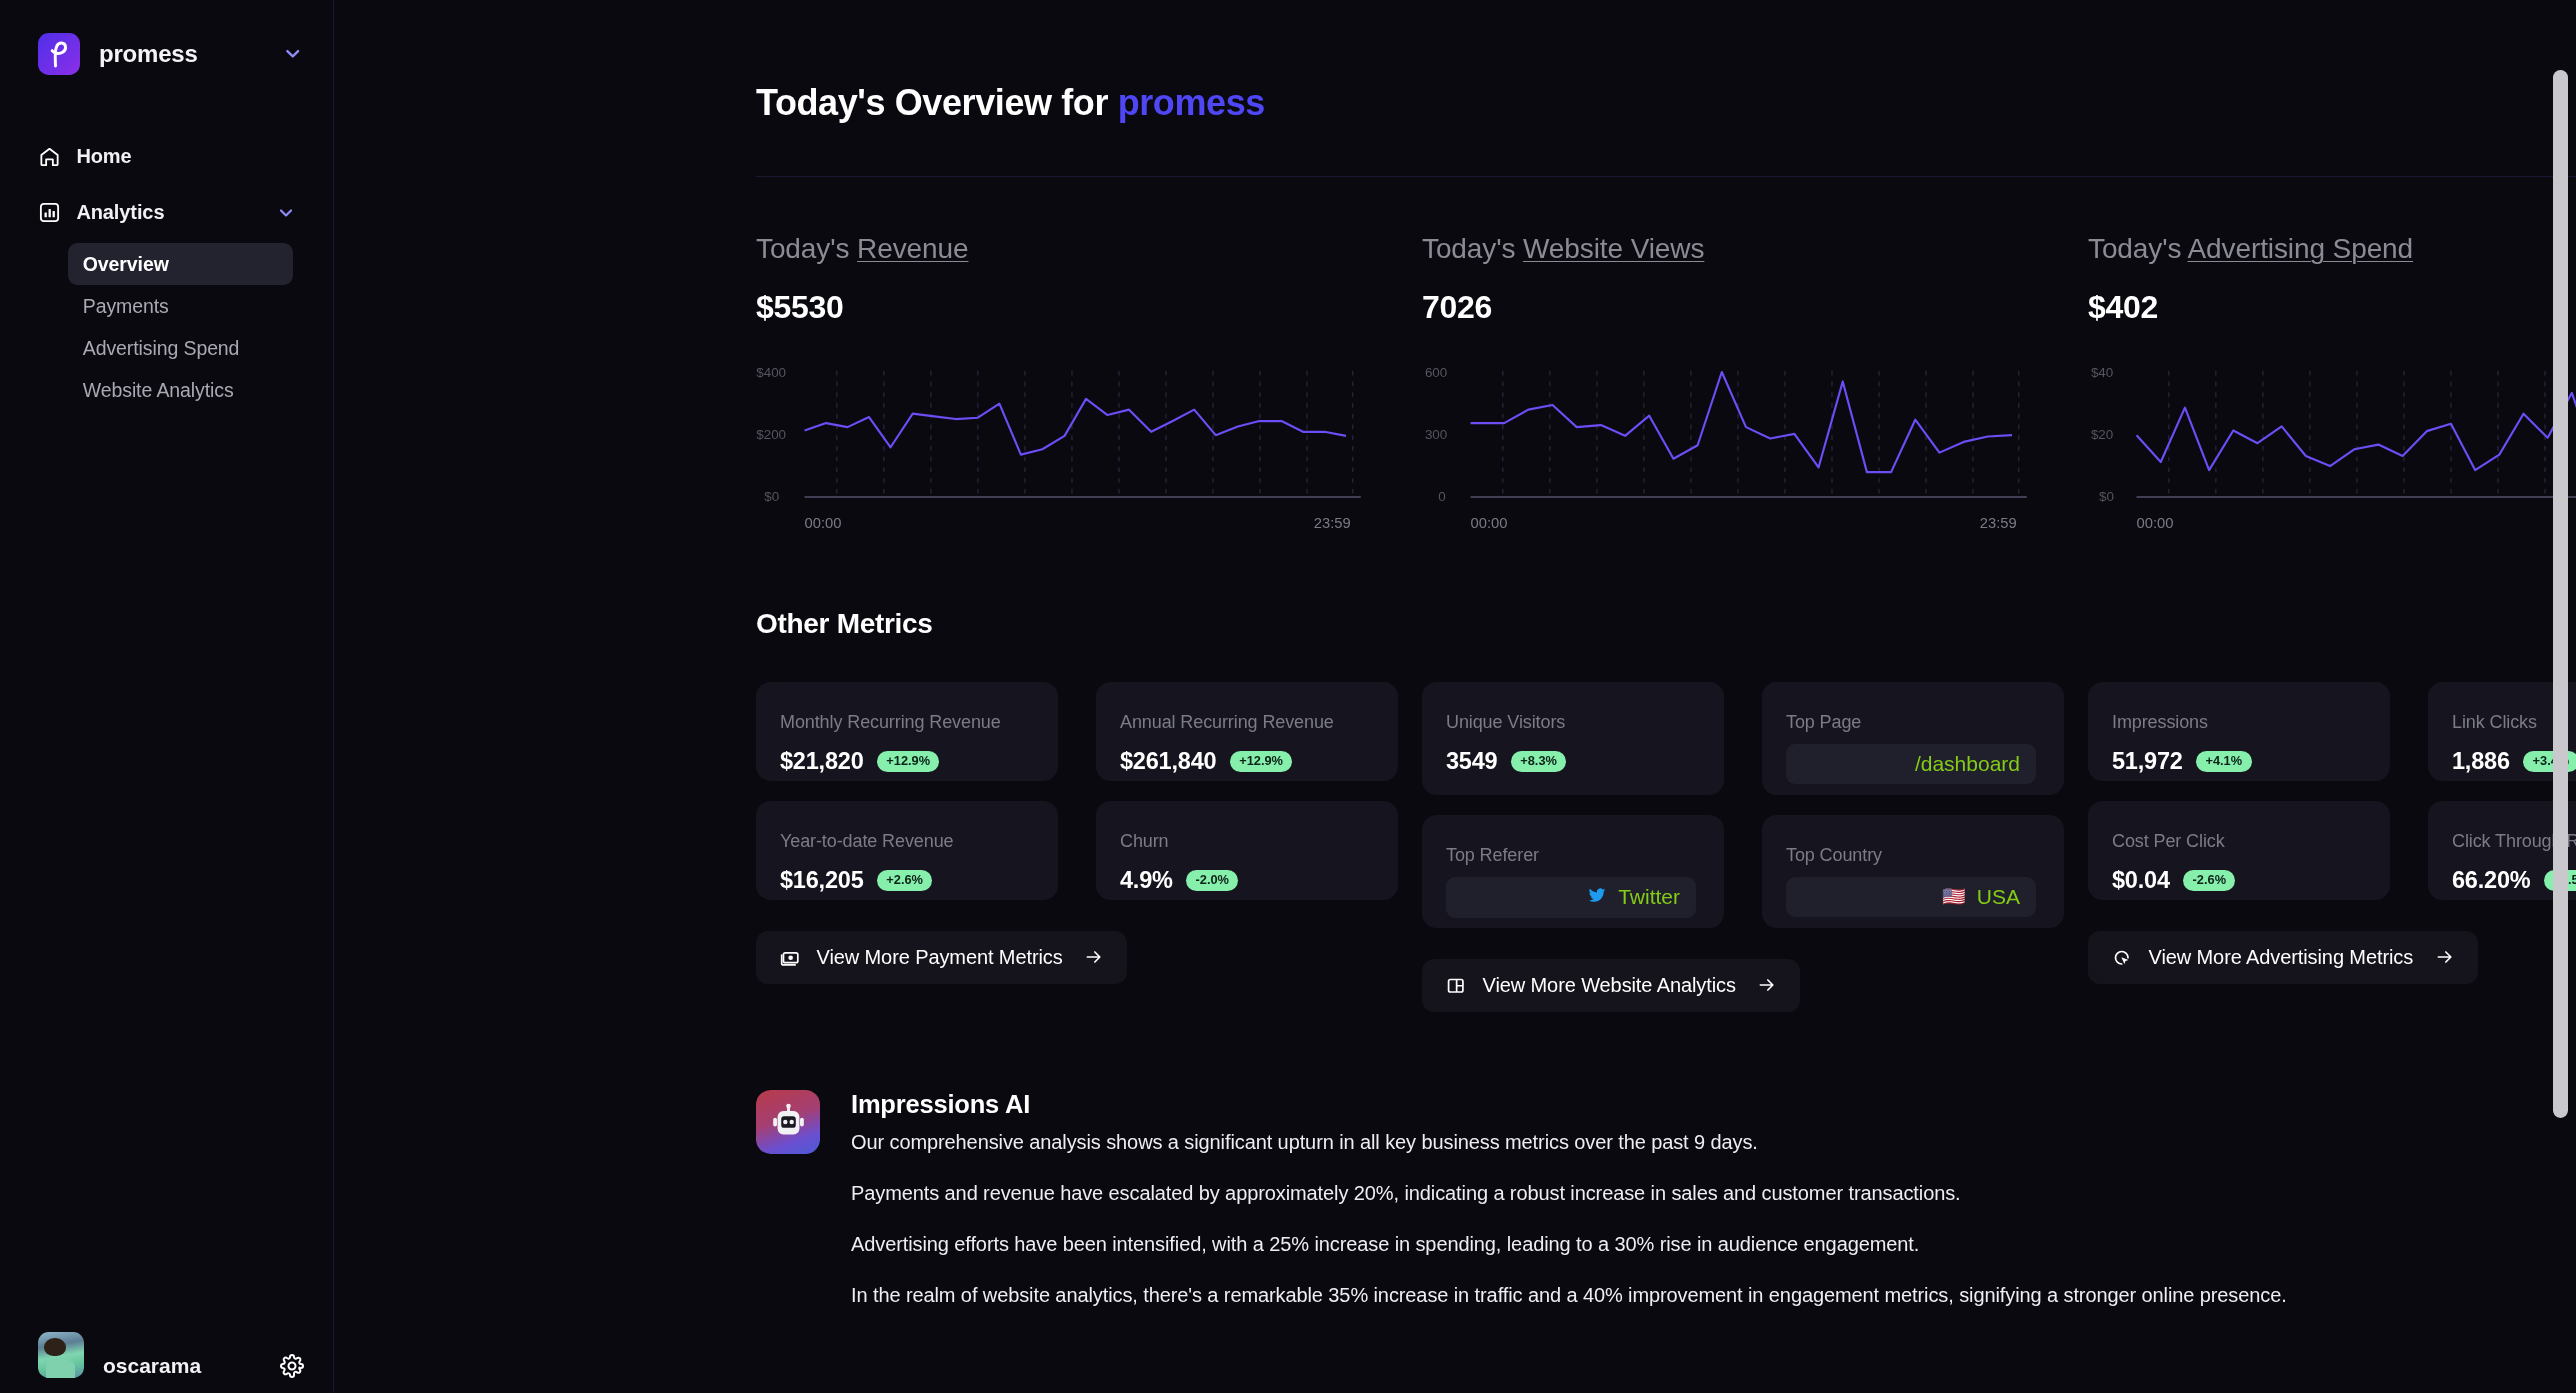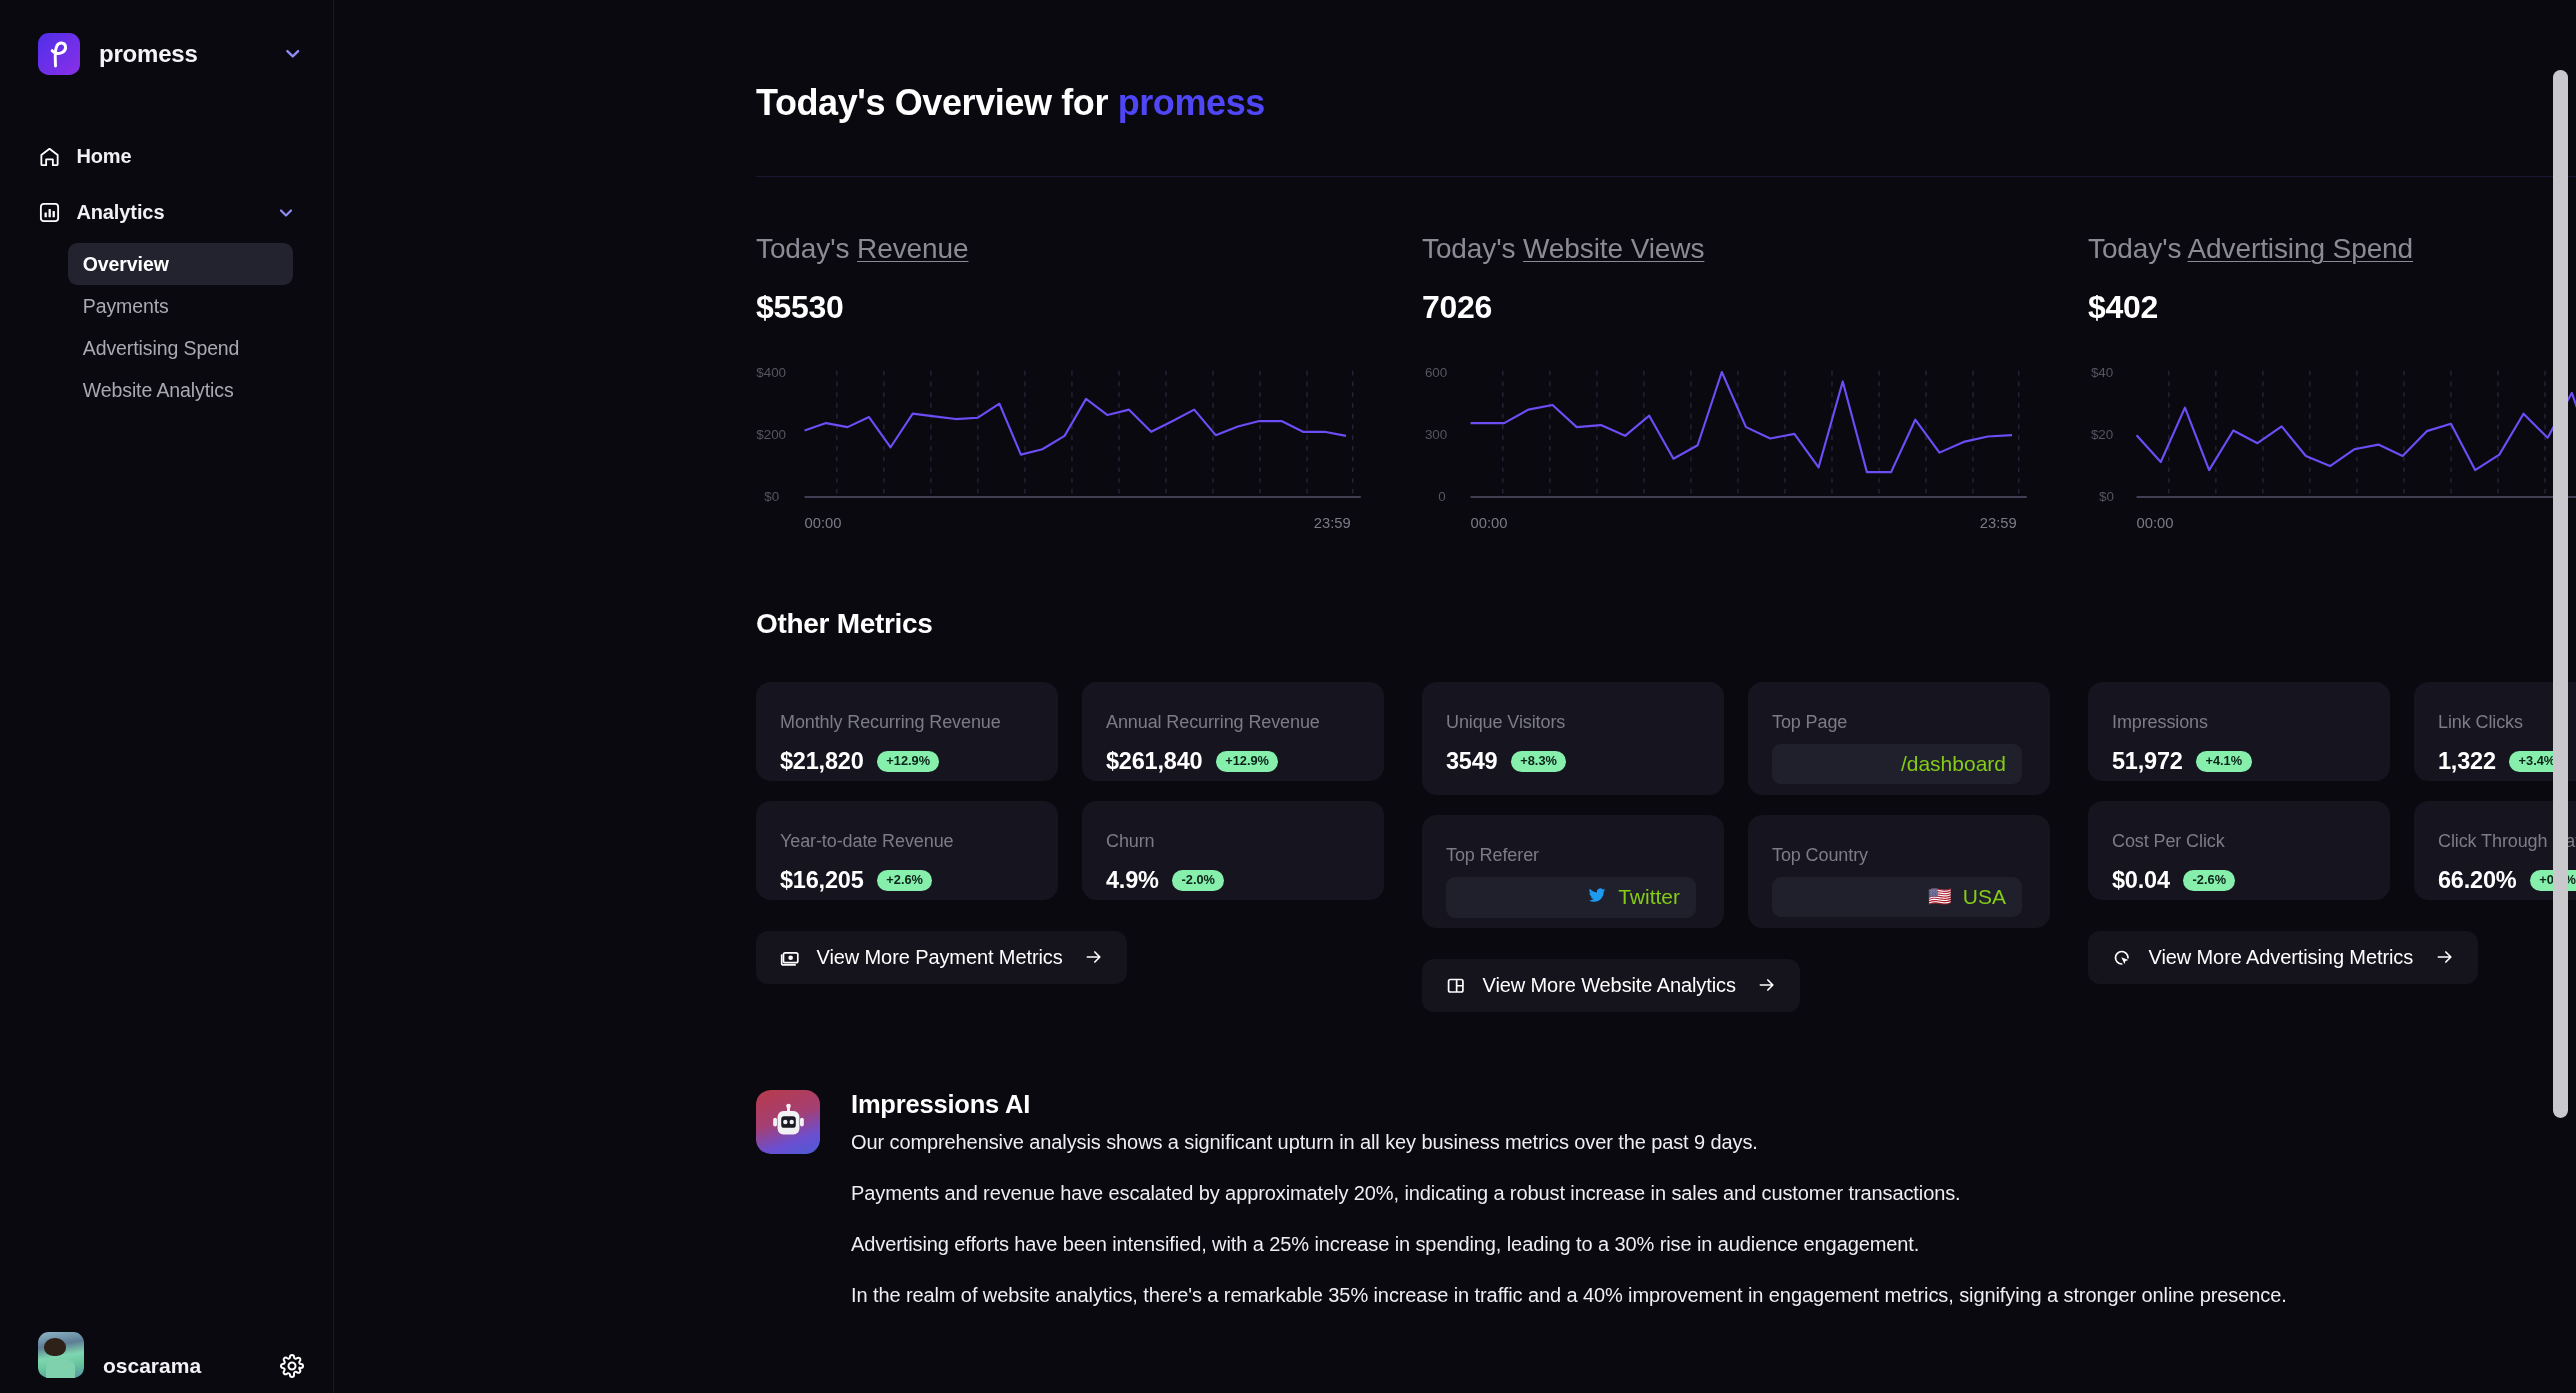--- a/index.html
+++ b/index.html
@@ -125,21 +125,21 @@
   
   .other-metrics-title {
     margin-top: 64px; font-size: 28px; font-weight: 700; color: #ffffff;
     letter-spacing: -0.3px;
   }
   .metrics-zone { display: flex; margin-top: 42px; }
   .metrics-col { display: flex; flex-direction: column; }
   .metrics-col.pay   { width: 666px; flex: 0 0 666px; }
   .metrics-col.web   { width: 666px; flex: 0 0 666px; }
   .metrics-col.ads   { width: 666px; flex: 0 0 666px; }
-  .metrics-grid { display: grid; grid-template-columns: 302px 302px; gap: 0 24px; }
+  .metrics-grid { display: grid; grid-template-columns: 302px 302px; gap: 0 38px; }
   .metric-card {
     background: #16151f; border-radius: 14.8px;
     padding: 29.6px 28px 29.6px 24px;
     height: 99px; margin-bottom: 20px;
     display: flex; flex-direction: column; justify-content: flex-start;
   }
   .metric-card.tall { height: 113px; }
   .metric-title { font-size: 18px; color: #7c7c88; font-weight: 400; letter-spacing: -0.1px; }
   .metric-row { display: flex; align-items: center; margin-top: 14.8px; }
   .metric-value { font-size: 23.5px; font-weight: 700; color: #ffffff; letter-spacing: -0.2px; }
@@ -462,21 +462,21 @@
             <div class="metric-card">
               <div class="metric-title">Impressions</div>
               <div class="metric-row">
                 <span class="metric-value">51,972</span>
                 <span class="badge">+4.1%</span>
               </div>
             </div>
             <div class="metric-card">
               <div class="metric-title">Link Clicks</div>
               <div class="metric-row">
-                <span class="metric-value">1,322</span>
+                <span class="metric-value">1,886</span>
                 <span class="badge">+3.4%</span>
               </div>
             </div>
             <div class="metric-card">
               <div class="metric-title">Cost Per Click</div>
               <div class="metric-row">
                 <span class="metric-value">$0.04</span>
                 <span class="badge">-2.6%</span>
               </div>
             </div>

